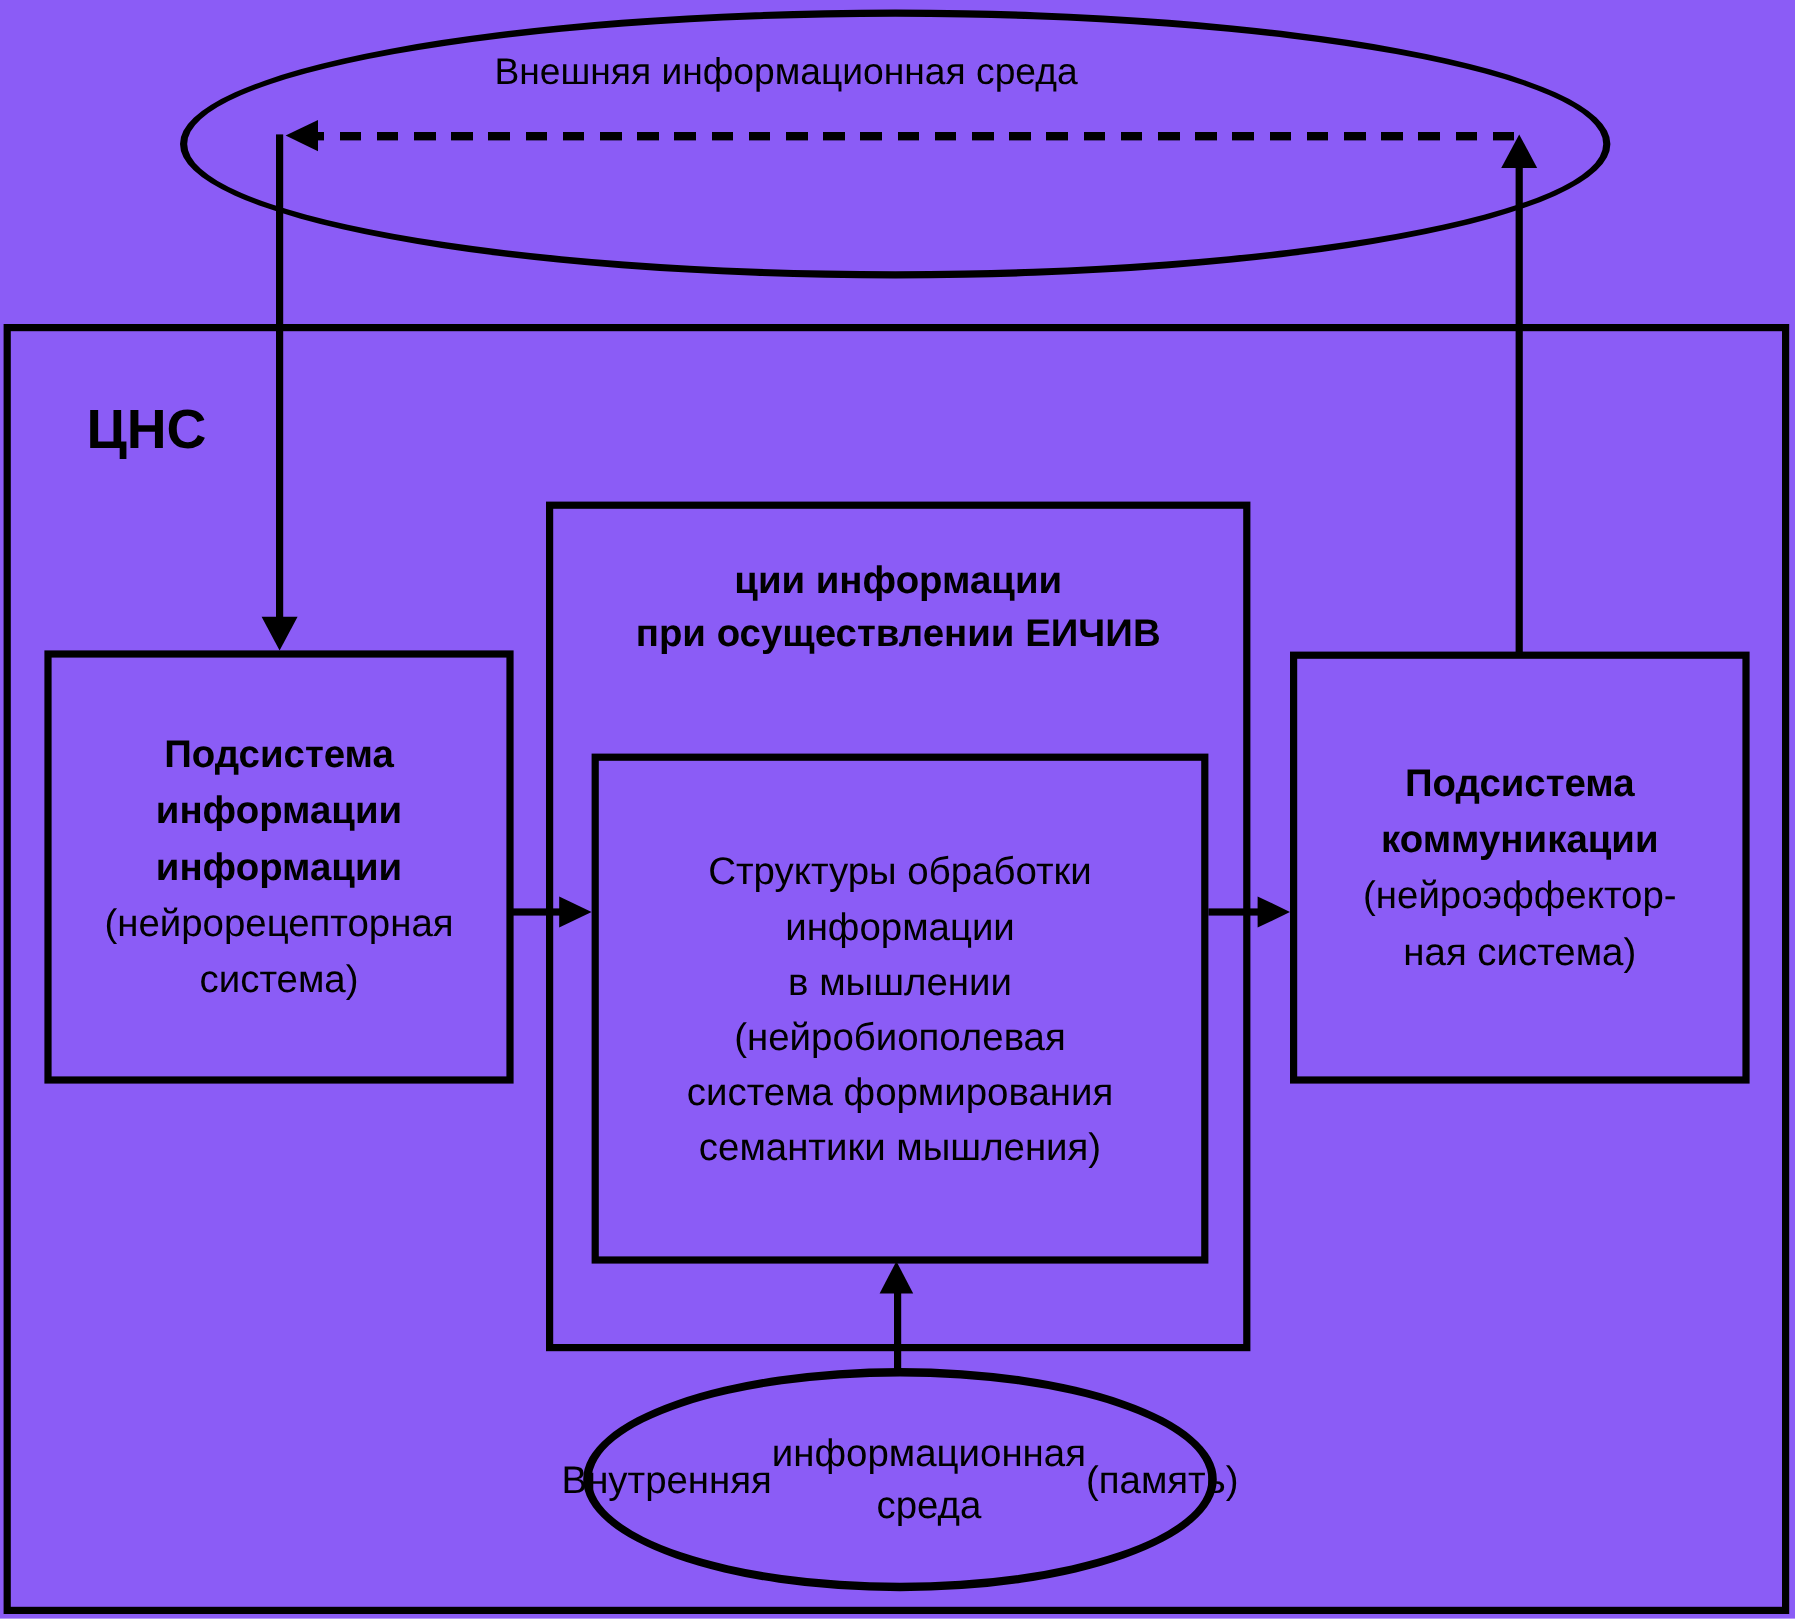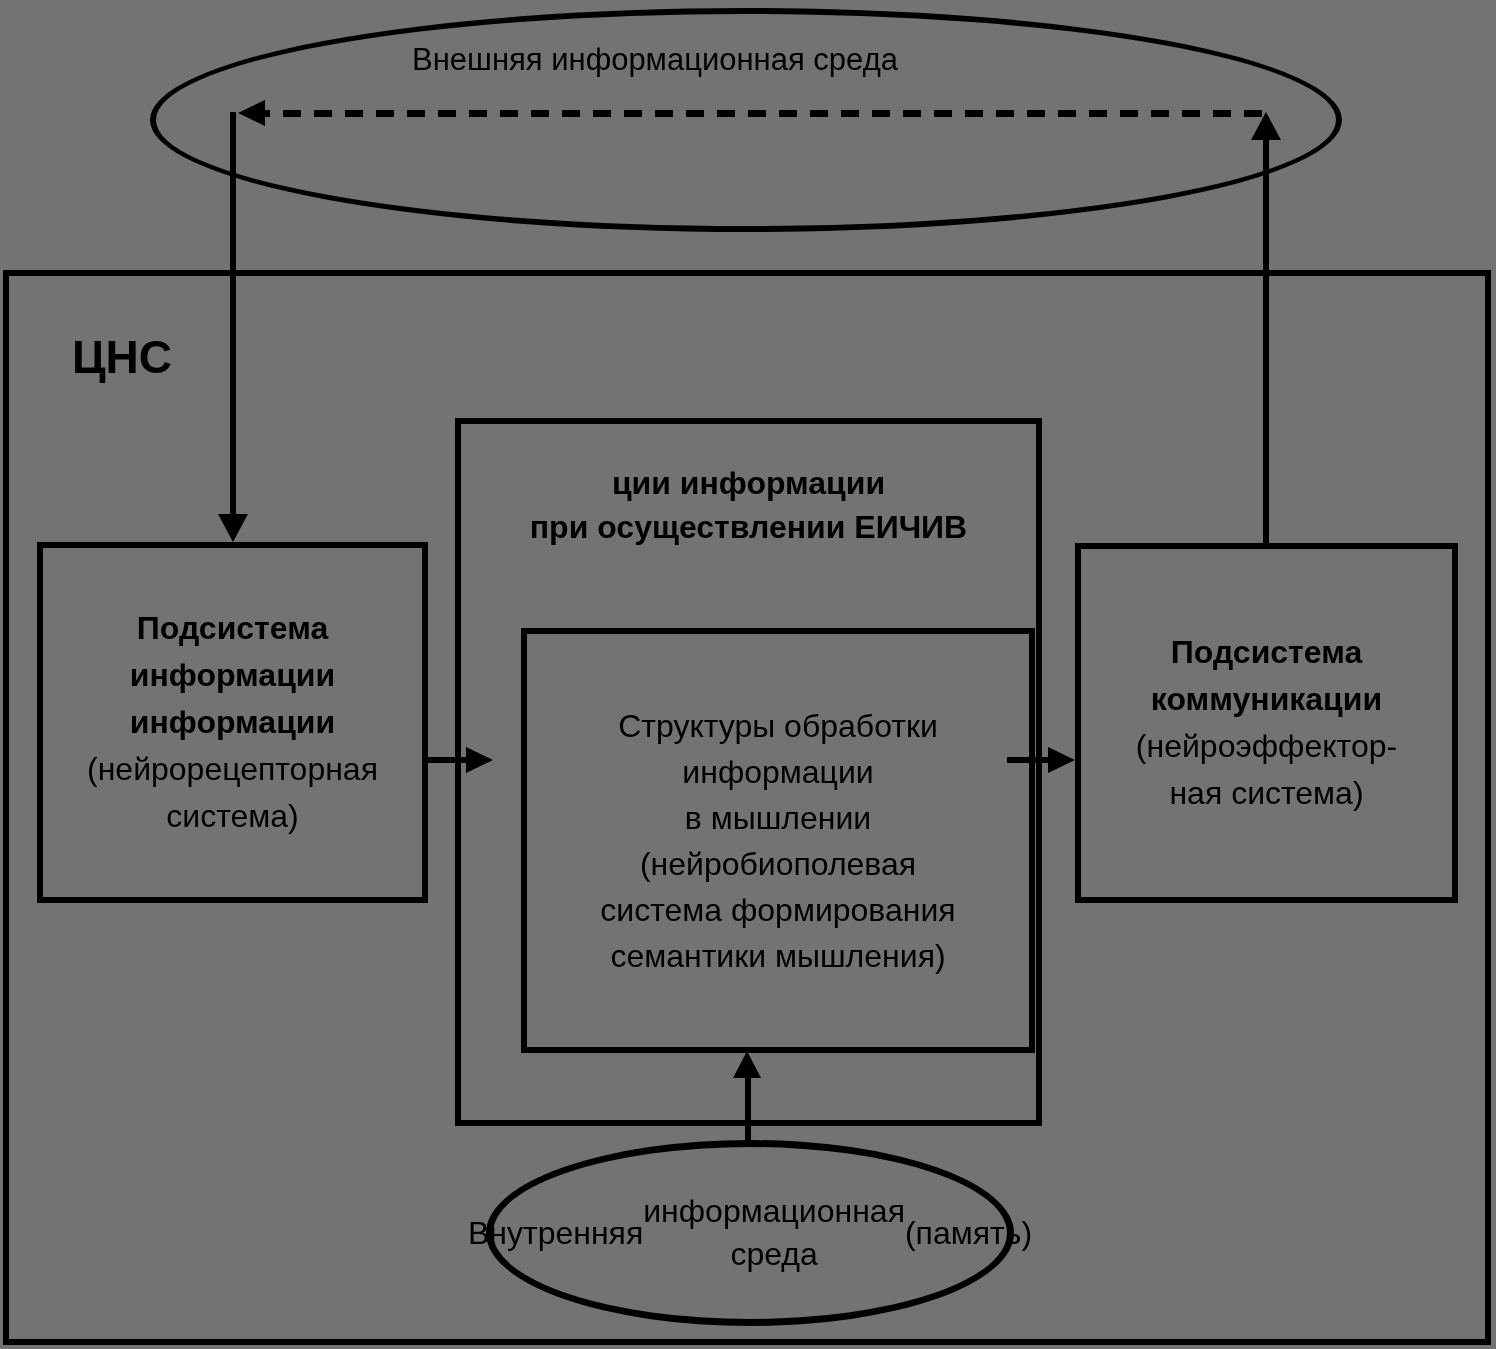--- a/index.html
+++ b/index.html
@@ -1,18 +1,18 @@
 <!DOCTYPE html>
 <html><head>
 <meta charset="utf-8">
 <style>
   html,body { margin:0; padding:0; background:#ffffff; }
   .canvas {
     position:relative; width:1496px; height:1349px;
-    background:#737373; color:#000;
+    background:#8b5cf6; color:#000;
     font-family:"Liberation Sans", sans-serif; overflow:hidden;
   }
   .box {
     position:absolute; border:6px solid #000; box-sizing:border-box;
     display:flex; flex-direction:column; justify-content:center; align-items:center;
     text-align:center;
   }
   .plainbox { position:absolute; border:6px solid #000; box-sizing:border-box; }
   .ellipse {
     position:absolute; border:6px solid #000; border-radius:50%; box-sizing:border-box;
@@ -61,21 +61,21 @@
     <span>(нейрорецепторная</span>
     <span>система)</span>
   </div>
 
   <div class="plainbox" style="left:455px; top:418px; width:587px; height:708px;"></div>
   <div class="label-abs txt b" style="left:455px; top:461px; width:587px; line-height:44px;">
     <span>ции информации</span>
     <span>при осуществлении ЕИЧИВ</span>
   </div>
 
-  <div class="box txt" style="left:493px; top:628px; width:514px; height:425px; line-height:46px;margin-left:28px;">
+  <div class="box txt" style="left:493px; top:628px; width:514px; height:425px; line-height:46px;">
     <span>Структуры обработки</span>
     <span>информации</span>
     <span>в мышлении</span>
     <span>(нейробиополевая</span>
     <span>система формирования</span>
     <span>семантики мышления)</span>
   </div>
 
   <div class="box txt" style="left:1075px; top:543px; width:383px; height:360px;">
     <span class="b">Подсистема</span>

